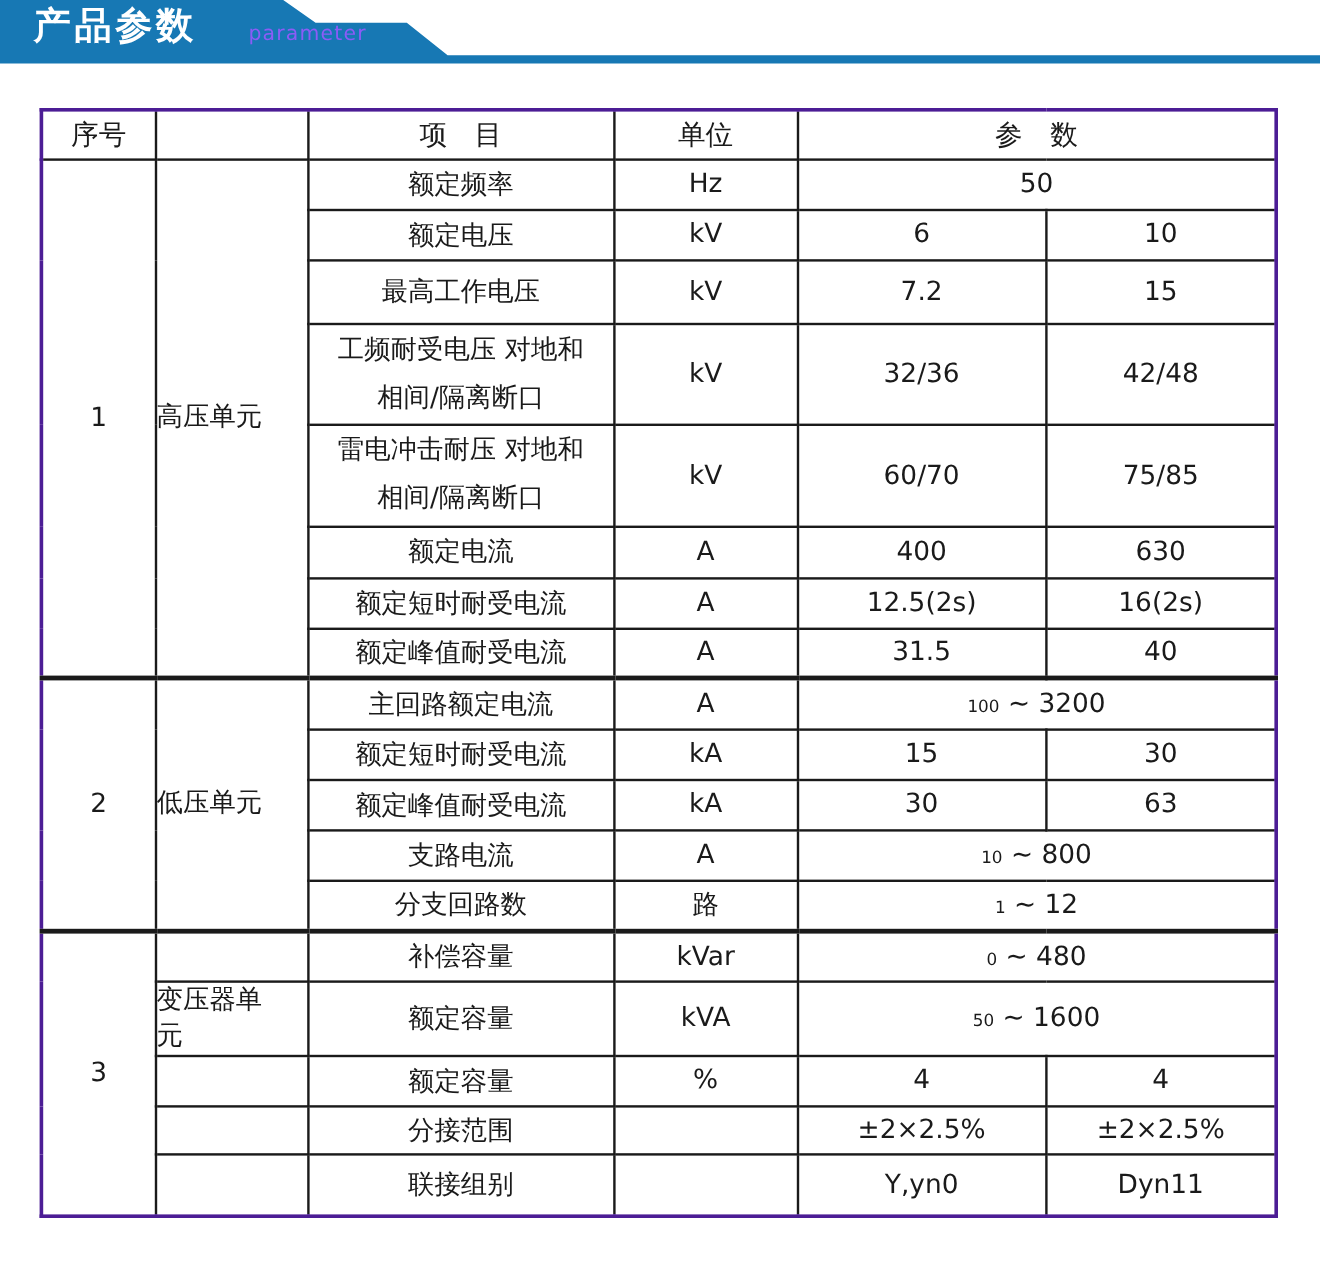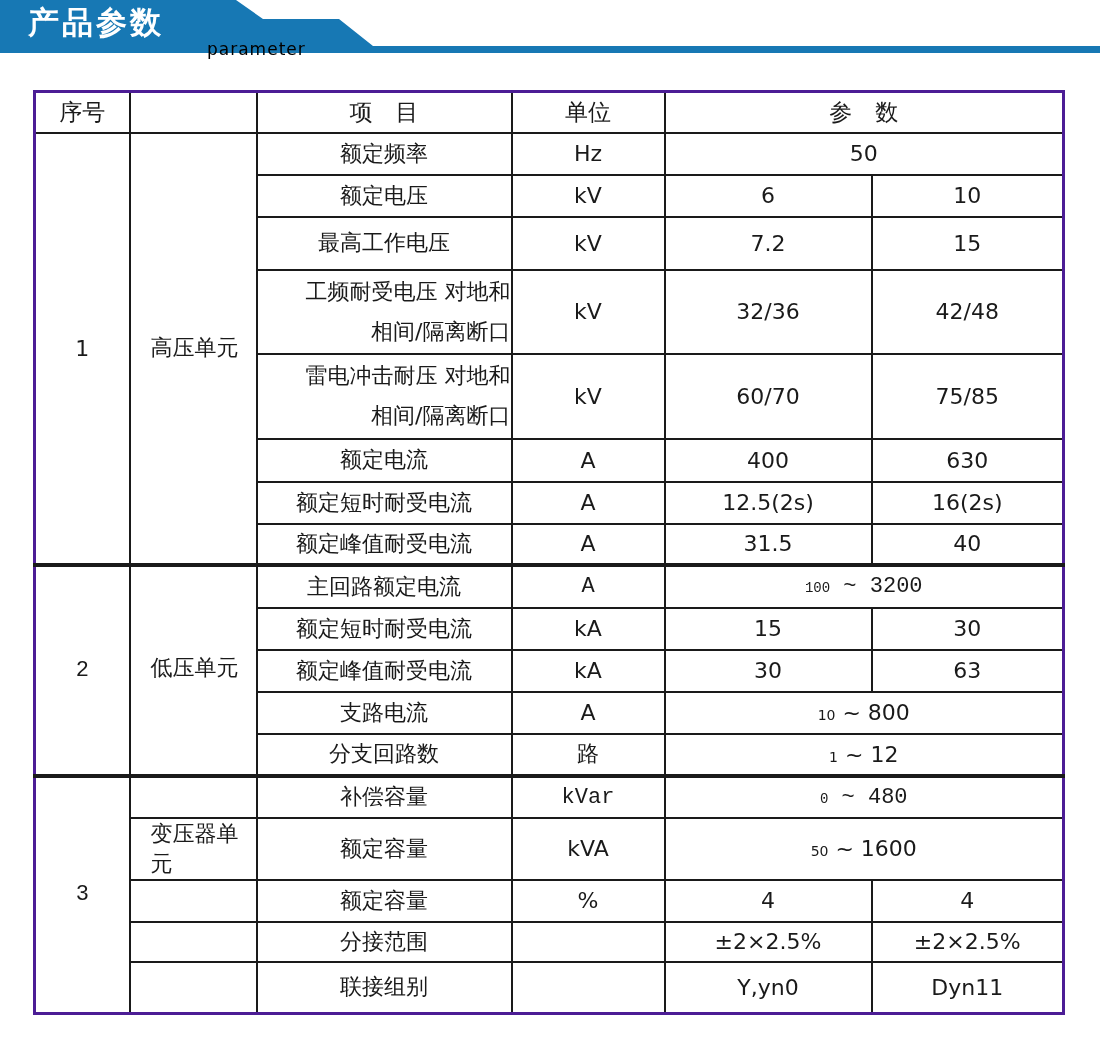--- a/index.html
+++ b/index.html
@@ -8,42 +8,42 @@
     font-family:"DejaVu Sans","Liberation Sans",sans-serif;color:#1a1a1a;
   }
   
   .banner{position:absolute;top:0;left:0;width:1100px;height:54px;}
   .banner svg{position:absolute;top:0;left:0;display:block;}
   .banner-title{
     position:absolute;top:1px;left:28px;color:#ffffff;font-weight:bold;
     font-size:31px;letter-spacing:3px;line-height:42px;white-space:nowrap;
   }
   .banner-sub{
-    position:absolute;top:38px;left:207px;color:#000000;
+    position:absolute;top:17px;left:207px;color:#8b5cf6;
     font-size:17px;line-height:22px;white-space:nowrap;letter-spacing:1px;
   }
   
   table.params{
     position:absolute;top:90px;left:33px;border-collapse:collapse;
     table-layout:fixed;width:1029px;
   }
   table.params{border:3px solid #4c1d95;}
   table.params th,table.params td{
     border:2px solid #1a1a1a;text-align:center;vertical-align:middle;
     font-size:22px;padding:0;overflow:hidden;
   }
   table.params th{font-weight:normal;font-size:23px;}
   td.no{font-size:23px;}
   td.unit{font-size:23px;}
   td.val{font-size:23px;}
   td.cat{text-align:left;}
-  .catbox{padding-left:20px;width:100px;text-align:left;line-height:30px;}
-  .item .l{line-height:40px;text-align:right;}
+  .catbox{padding-left:0;width:100px;text-align:left;line-height:30px;}
+  .item .l{line-height:40px;}
   .rsm{font-size:14px;}
-  tr.secline td{border-top-width:4px;font-family:Liberation Mono, monospace;}
+  tr.secline td{border-top-width:4px;}
 </style>
 </head>
 <body>
 
 <div class="banner">
   <svg width="1100" height="54" viewBox="0 0 1100 54">
     <polygon points="0,0 236,0 263,19 339,19 373,46 1100,46 1100,53 0,53" fill="#1778b4"></polygon>
   </svg>
   <div class="banner-title">产品参数</div>
   <div class="banner-sub">parameter</div>

